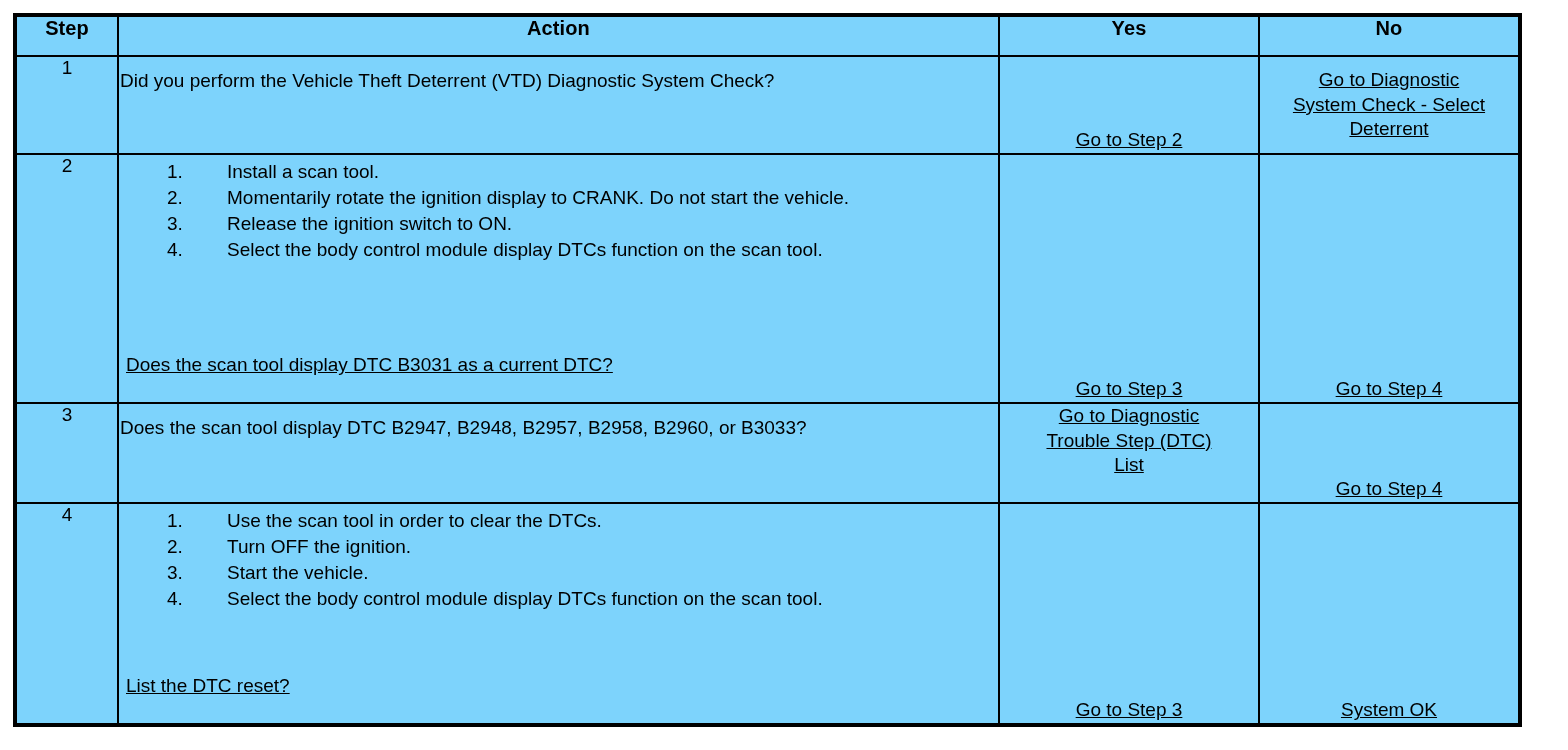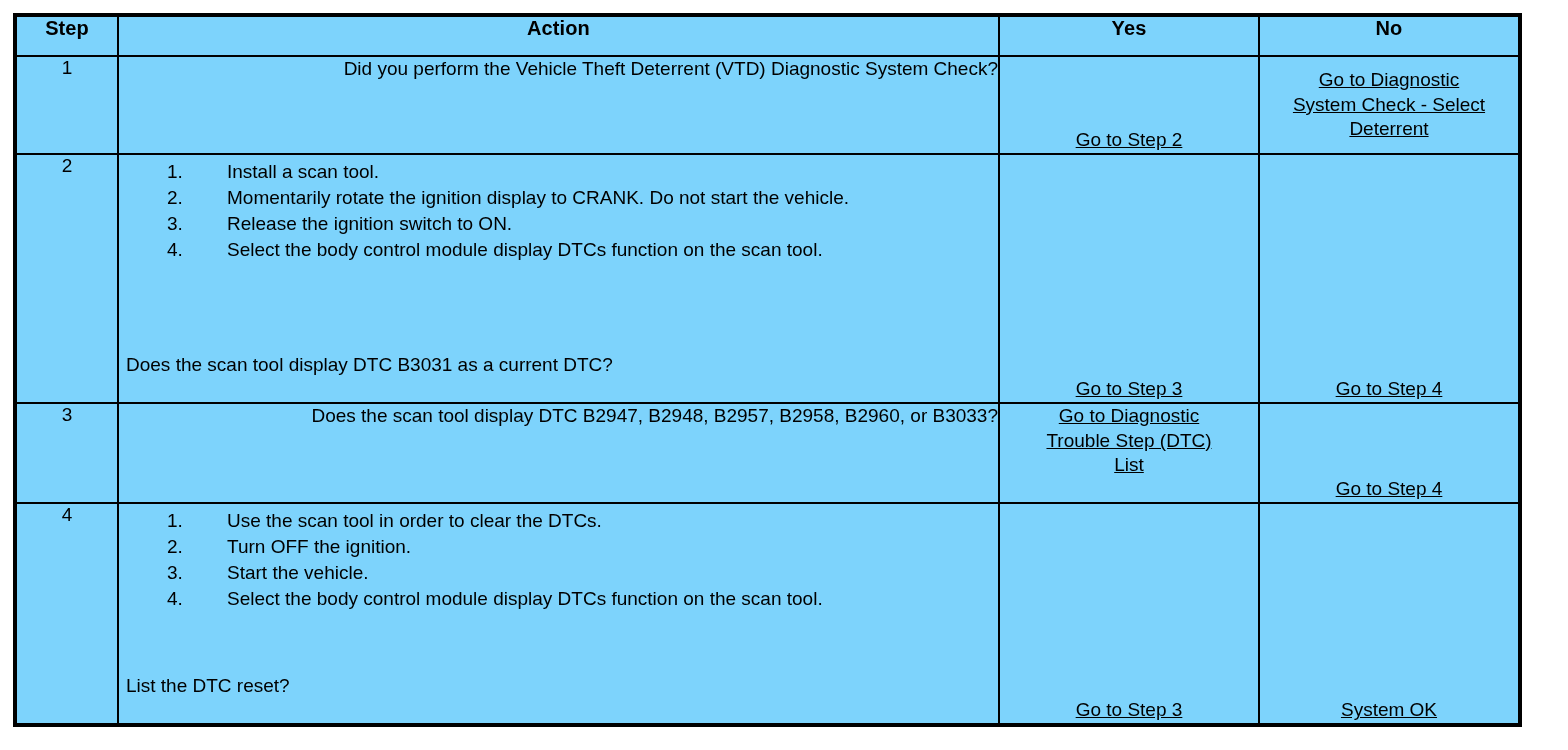--- a/index.html
+++ b/index.html
@@ -68,23 +68,22 @@
     font-size: 19px;
   }
 
   
   td.action {
     padding: 4px 6px 4px 6px;
     font-size: 19px;
     line-height: 1.30;
   }
   td.action .lead {
-    margin: 0 0 0 1px;
+    margin: 12px 0 0 1px;
     white-space: normal;
-    text-align: right;
   }
 
   ol.steps {
     list-style: none;
     margin: 4px 0 0 0;
     padding: 0;
   }
   ol.steps li {
     position: relative;
     padding-left: 108px;
@@ -94,20 +93,21 @@
   ol.steps li .num {
     position: absolute;
     left: 48px;
     top: 0;
     width: 34px;
     text-align: left;
   }
 
   .tail {
     margin-top: 0;
+    text-decoration: underline;
   }
   
   td.action.tallcell {
     position: relative;
   }
   td.action.tallcell .tail {
     position: absolute;
     left: 7px;
     right: 6px;
     bottom: 5px;

